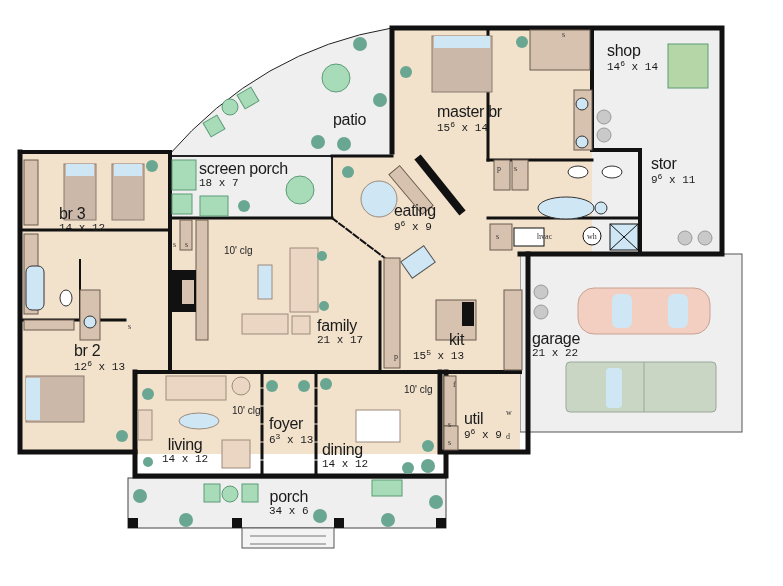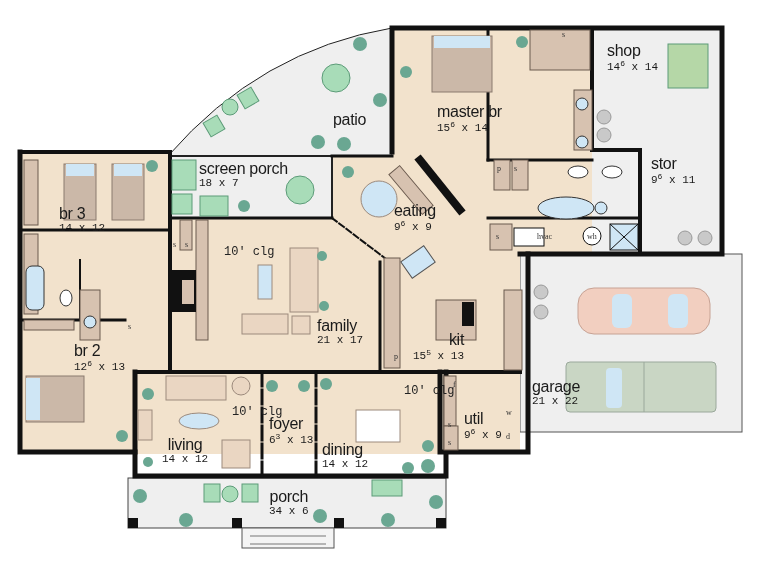--- a/index.html
+++ b/index.html
@@ -2,21 +2,21 @@
 <html><head>
 <meta charset="utf-8">
 <style>
   html, body { margin:0; padding:0; background:#ffffff; }
   body { width:783px; height:586px; position:relative; overflow:hidden; font-family:"Liberation Sans", sans-serif; }
   #plan { position:absolute; left:0; top:0; width:783px; height:586px; }
   .room-label { position:absolute; line-height:1; color:#1a1a1a; white-space:nowrap; }
   .room-name { font-family:Liberation Sans, sans-serif; font-size:16px; display:block; letter-spacing:-0.3px; }
   .room-dim { font-family:Liberation Mono, monospace; font-size:11px; display:block; margin-top:1px; }
   .room-dim sup { font-size:8px; vertical-align:4px; }
-  .note { position:absolute; font-family:Liberation Mono, monospace; font-size:12px; color:#222; }
+  .note { position:absolute; font-family:Liberation Sans, sans-serif; font-size:10px; color:#222; }
   .tag { position:absolute; font-family:"Liberation Serif", serif; font-size:8px; color:#333; }
 </style>
 </head>
 <body>
 
 <svg id="plan" viewBox="0 0 783 586" xmlns="http://www.w3.org/2000/svg">
 
   <path d="M168,156 Q260,50 392,28 L392,156 Z" fill="#efefef" stroke="#222" stroke-width="1"></path>
 
   <rect x="520" y="254" width="222" height="178" fill="#efefef" stroke="#555" stroke-width="1"></rect>
@@ -254,21 +254,21 @@
 <div class="room-label" style="left:317px;top:318px;">
   <span class="room-name">family</span>
   <span class="room-dim">21 x 17</span>
 </div>
 
 <div class="room-label" style="left:413px;top:332px;text-align:right;">
   <span class="room-name">kit</span>
   <span class="room-dim"><span>15</span><sup>5</sup><span> x 13</span></span>
 </div>
 
-<div class="room-label" style="left:532px;top:331px;margin-top:48px;">
+<div class="room-label" style="left:532px;top:331px;">
   <span class="room-name">garage</span>
   <span class="room-dim">21 x 22</span>
 </div>
 
 <div class="room-label" style="left:74px;top:343px;">
   <span class="room-name">br 2</span>
   <span class="room-dim"><span>12</span><sup>6</sup><span> x 13</span></span>
 </div>
 
 <div class="room-label" style="left:162px;top:437px;text-align:center;">

